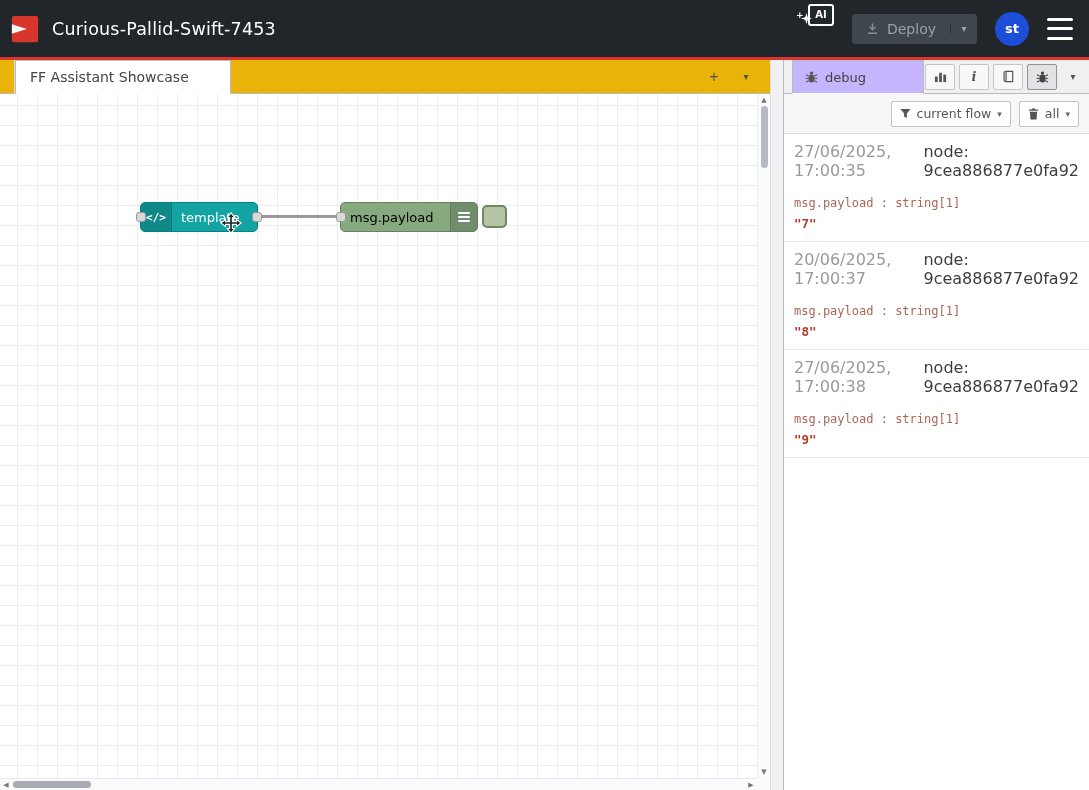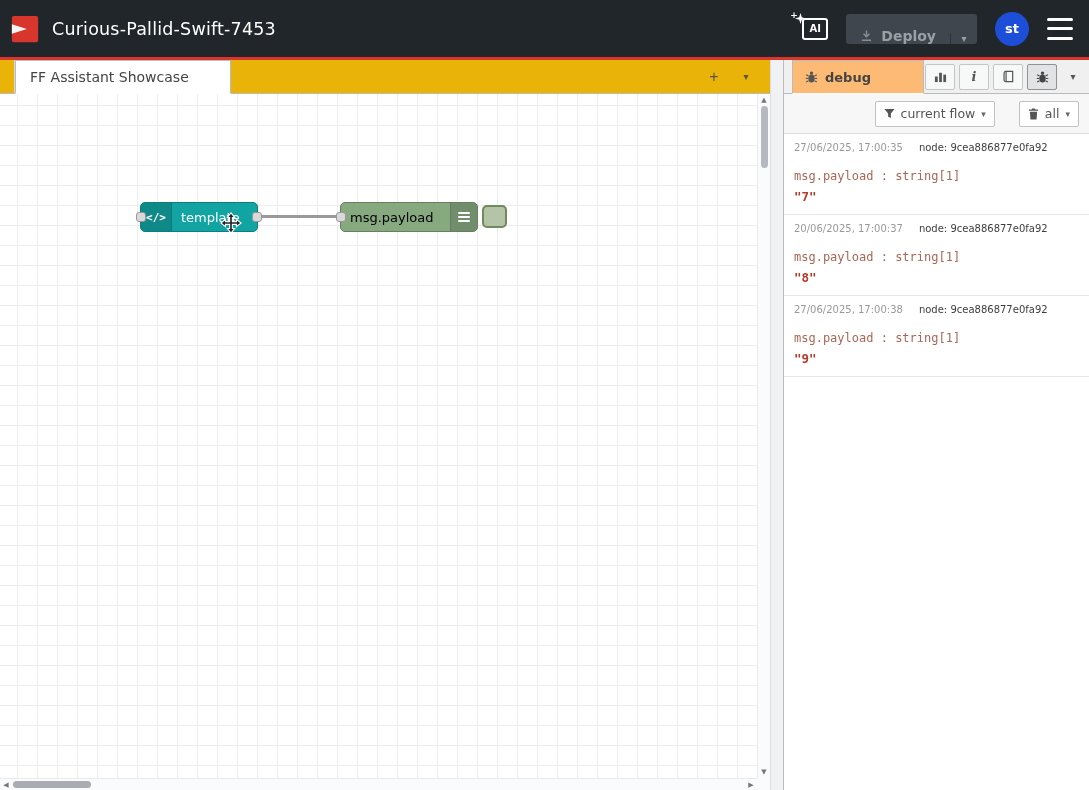--- a/index.html
+++ b/index.html
@@ -5,24 +5,24 @@
   html,body{margin:0;padding:0;}
   body{width:1089px;height:790px;overflow:hidden;font-family:"DejaVu Sans","Liberation Sans",sans-serif;background:#fff;}
   .app{width:1089px;height:790px;display:flex;flex-direction:column;}
 
   
   .header{height:57px;background:#21262b;border-bottom:3px solid #d8352c;display:flex;align-items:center;flex:0 0 auto;}
   .logo{margin-left:10px;width:30px;height:30px;display:flex;align-items:center;}
   .title{margin-left:12px;color:#fff;font-size:17.5px;font-weight:500;letter-spacing:.2px;}
   .hdr-right{margin-left:auto;display:flex;align-items:center;gap:18px;margin-right:16px;}
   .ai-btn{position:relative;width:32px;height:30px;cursor:pointer;}
-  .ai-box{position:absolute;right:0;bottom:4px;width:22px;height:18px;border:2px solid #fff;border-radius:3px;color:#fff;font-size:10px;font-weight:bold;display:flex;align-items:center;justify-content:center;margin-left:48px;}
+  .ai-box{position:absolute;right:0;bottom:18px;width:22px;height:18px;border:2px solid #fff;border-radius:3px;color:#fff;font-size:10px;font-weight:bold;display:flex;align-items:center;justify-content:center;margin-left:48px;}
   .ai-star{position:absolute;left:-1px;top:-1px;}
   .ai-plus{position:absolute;left:-6px;top:-4px;color:#fff;font-size:9px;font-weight:bold;}
-  .deploy{display:flex;align-items:flex-end;height:30px;background:#3f464d;border-radius:3px;overflow:hidden;cursor:pointer;font-weight:bold;}
+  .deploy{display:flex;align-items:center;height:30px;background:#3f464d;border-radius:3px;overflow:hidden;cursor:pointer;}
   .deploy-main{display:flex;align-items:center;gap:8px;padding:0 14px;color:#9aa0a6;font-size:14px;}
   .deploy-caret{width:26px;display:flex;align-items:center;justify-content:center;border-left:1px solid #2e343a;color:#9aa0a6;font-size:10px;}
   .avatar{width:34px;height:34px;border-radius:50%;background:#1d4ed8;color:#fff;font-size:13px;font-weight:bold;display:flex;align-items:center;justify-content:center;cursor:pointer;}
   .hamburger{width:26px;height:22px;display:flex;flex-direction:column;justify-content:space-between;cursor:pointer;padding:1px 0;}
   .hamburger .bar{display:block;height:3px;background:#fff;border-radius:1.5px;}
 
   
   .main{flex:1;display:flex;min-height:0;}
   .canvas-pane{width:770px;display:flex;flex-direction:column;background:#fff;min-height:0;}
   .splitter{width:12px;background:#f0f1f2;border-left:1px solid #ddd;cursor:col-resize;}
@@ -61,34 +61,34 @@
   .vscroll .up{top:0;} .vscroll .down{bottom:0;}
   .vthumb{position:absolute;left:3px;top:12px;width:7px;height:62px;background:#b6bac0;border-radius:4px;cursor:pointer;}
   .hscroll{position:absolute;left:0;right:13px;bottom:0;height:12px;background:#fafbfc;border-top:1px solid #e9eaeb;box-sizing:border-box;}
   .hscroll .arrow{position:absolute;top:0;width:12px;height:11px;color:#777;font-size:7px;display:flex;align-items:center;justify-content:center;cursor:pointer;}
   .hscroll .left{left:0;} .hscroll .right{right:0;}
   .hthumb{position:absolute;left:13px;top:2px;width:78px;height:7px;background:#a9adb3;border-radius:4px;cursor:pointer;}
   .scroll-corner{position:absolute;right:0;bottom:0;width:13px;height:12px;background:#fafbfc;}
 
   
   .side-tabs{height:33px;background:#f0f0f0;border-bottom:1px solid #bbb;display:flex;align-items:stretch;padding-left:8px;flex:0 0 auto;}
-  .side-tab{width:118px;background:#fdba74;border:1px solid #bbb;border-bottom:1px solid #fff;margin-bottom:-1px;display:flex;align-items:center;gap:7px;padding-left:12px;color:#444;font-size:13px;font-weight:700;cursor:pointer;position:relative;z-index:1;}
+  .side-tab{width:118px;background:#c4b5fd;border:1px solid #bbb;border-bottom:1px solid #fff;margin-bottom:-1px;display:flex;align-items:center;gap:7px;padding-left:12px;color:#444;font-size:13px;font-weight:400;cursor:pointer;position:relative;z-index:1;}
   .side-icon-tabs{margin-left:auto;display:flex;align-items:center;gap:4px;padding-right:4px;}
   .icon-tab{width:30px;height:26px;background:#f7f8f8;border:1px solid #c3c6c8;border-radius:2px;display:flex;align-items:center;justify-content:center;cursor:pointer;box-sizing:border-box;}
   .icon-tab.active-icon{background:#e1e3e4;border-color:#8f9396;}
   .info-i{font-family:"DejaVu Serif","Liberation Serif",serif;font-weight:bold;font-style:italic;color:#555;font-size:13px;}
   .chev-btn{width:24px;height:26px;display:flex;align-items:center;justify-content:center;color:#555;font-size:10px;cursor:pointer;}
 
-  .side-toolbar{height:39px;background:#f7f7f7;border-bottom:1px solid #ddd;display:flex;align-items:center;justify-content:flex-end;gap:24px;padding-right:10px;flex:0 0 auto;}
+  .side-toolbar{height:39px;background:#f7f7f7;border-bottom:1px solid #ddd;display:flex;align-items:center;justify-content:flex-end;gap:8px;padding-right:10px;flex:0 0 auto;}
   .tool-btn{height:26px;background:#fff;border:1px solid #c0c3c5;border-radius:2px;color:#555;font-size:12.5px;display:flex;align-items:center;gap:6px;padding:0 8px;cursor:pointer;font-family:inherit;}
   .tool-btn .caret{font-size:9px;color:#666;}
 
   .messages{flex:1;overflow:hidden;background:#fff;}
   .msg{padding:8px 10px 10px;border-bottom:1px solid #e4e6e8;}
-  .msg-meta{display:flex;gap:16px;font-size:10px;color:#999;}
+  .msg-meta{display:flex;gap:16px;font-size:16px;color:#999;}
   .msg-node{color:#3d3d3d;}
   .msg-topic{margin-top:16px;font-family:"DejaVu Sans Mono","Liberation Mono",monospace;font-size:12px;color:#aa6655;}
   .msg-value{margin-top:6px;font-family:"DejaVu Sans Mono","Liberation Mono",monospace;font-size:12.5px;font-weight:bold;color:#b73a28;}
 </style>
 </head>
 <body>
 
 <div class="app">
 
   <header class="header">

